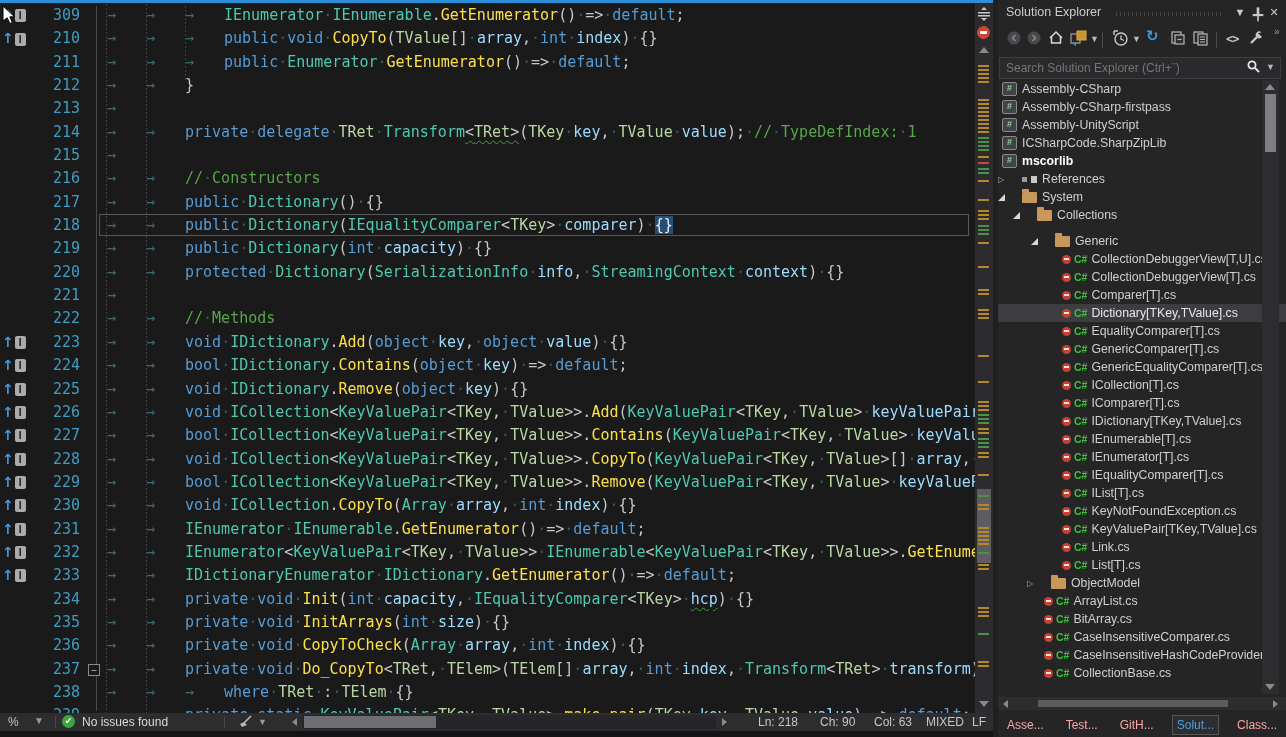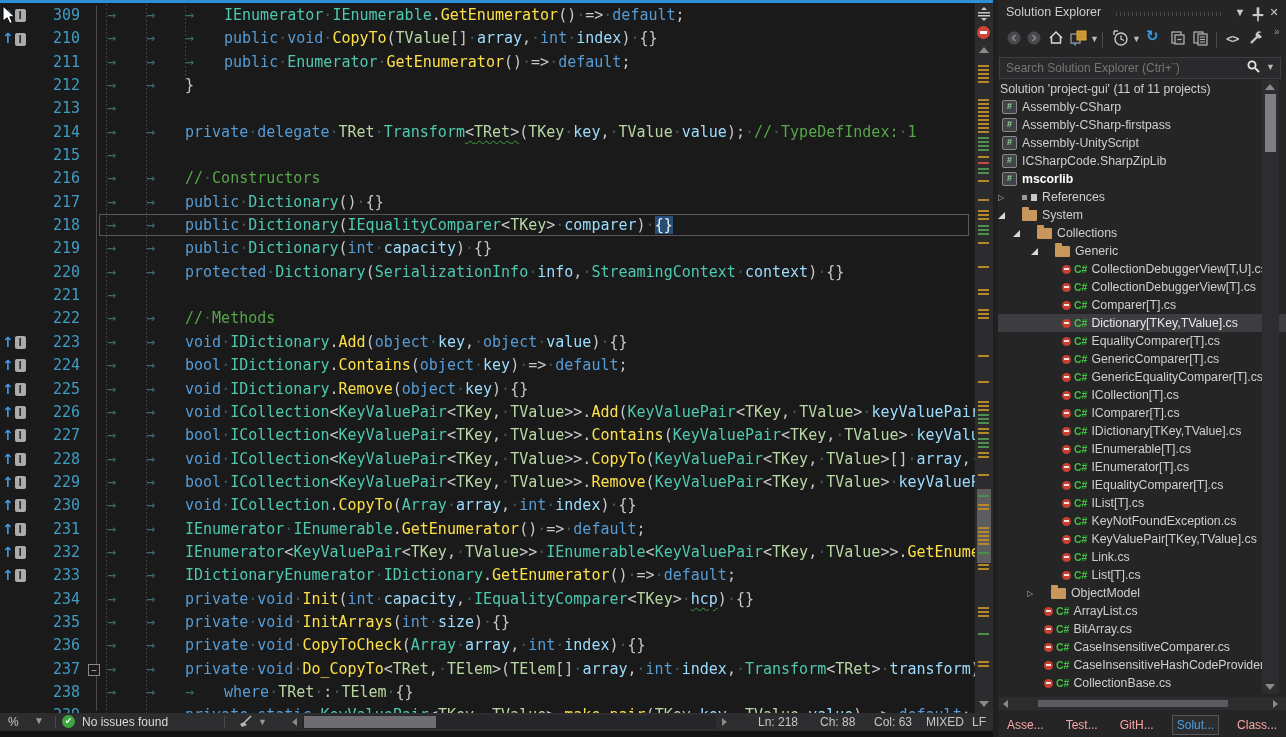--- a/index.html
+++ b/index.html
@@ -448,21 +448,21 @@
       <line x1="13" y1="1" x2="6" y2="8" stroke="#B8B8B8" stroke-width="1.6"></line>
       <path d="M6 7 L9 10 L4 12 L2 9 Z" fill="#B8B8B8"></path>
     </svg>
     <span style="position:absolute;left:258px;top:4px;color:#9A9A9A;font-size:9px">▼</span>
     <div class="harl"></div>
     <div class="htrack">
       <div class="hthumb"></div>
     </div>
     <div class="harr"></div>
     <span class="st" style="left:758px">Ln: 218</span>
-    <span class="st" style="left:820px">Ch: 88</span>
+    <span class="st" style="left:820px">Ch: 90</span>
     <span class="st" style="left:874px">Col: 63</span>
     <span class="st" style="left:926px">MIXED</span>
     <span class="st" style="left:972px">LF</span>
   </div>
   <div class="bstrip"></div>
   <div class="gapcol"></div>
 
   <div class="panel">
     <div class="ptitle">Solution Explorer</div>
     <div class="pdots"></div>
@@ -522,23 +522,20 @@
     <div class="search">
       <input type="text" placeholder="Search Solution Explorer (Ctrl+¨)" style="">
       <svg class="mag" width="13" height="13" viewBox="0 0 13 13">
         <circle cx="5" cy="5" r="3.6" fill="none" stroke="#E8E8E8" stroke-width="1.8"></circle>
         <line x1="8" y1="8" x2="12" y2="12" stroke="#E8E8E8" stroke-width="1.8"></line>
       </svg>
       <span class="scaret">▼</span>
     </div>
 
     <div class="tree" id="tree">
-        <div class="trow" style="padding-left: 2px;">
-          <span class="tlabel">Solution 'project-gui' (11 of 11 projects)</span>
-        </div>
         <div class="trow" style="padding-left: 4px;">
           <span class="ico ico-proj">#</span>
           <span class="tlabel">Assembly-CSharp</span>
         </div>
         <div class="trow" style="padding-left: 4px;">
           <span class="ico ico-proj">#</span>
           <span class="tlabel">Assembly-CSharp-firstpass</span>
         </div>
         <div class="trow" style="padding-left: 4px;">
           <span class="ico ico-proj">#</span>
@@ -560,21 +557,21 @@
         <div class="trow" style="padding-left: 0px;">
           <span class="arr exp wide"></span>
           <span class="ico ico-folder"></span>
           <span class="tlabel">System</span>
         </div>
         <div class="trow" style="padding-left: 15px;">
           <span class="arr exp wide"></span>
           <span class="ico ico-folder"></span>
           <span class="tlabel">Collections</span>
         </div>
-        <div class="trow" style="padding-left: 33px;">
+        <div class="trow" style="padding-left: 33px; margin-top: 8px;">
           <span class="arr exp wide"></span>
           <span class="ico ico-folder"></span>
           <span class="tlabel">Generic</span>
         </div>
         <div class="trow" style="padding-left: 64px;">
           <span class="ico-lock"></span>
           <span class="ico-cs">C#</span>
           <span class="tlabel">CollectionDebuggerView[T,U].cs</span>
         </div>
         <div class="trow" style="padding-left: 64px;">

